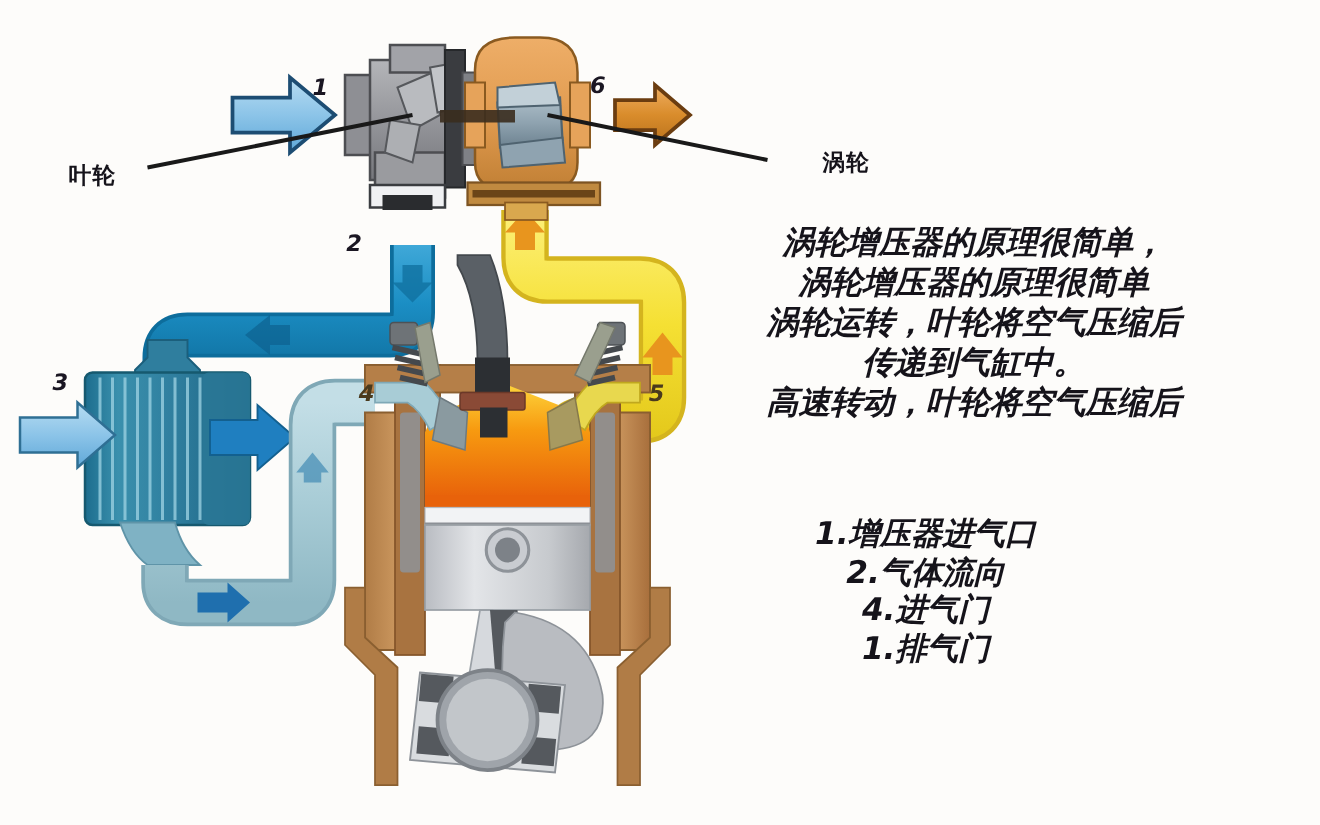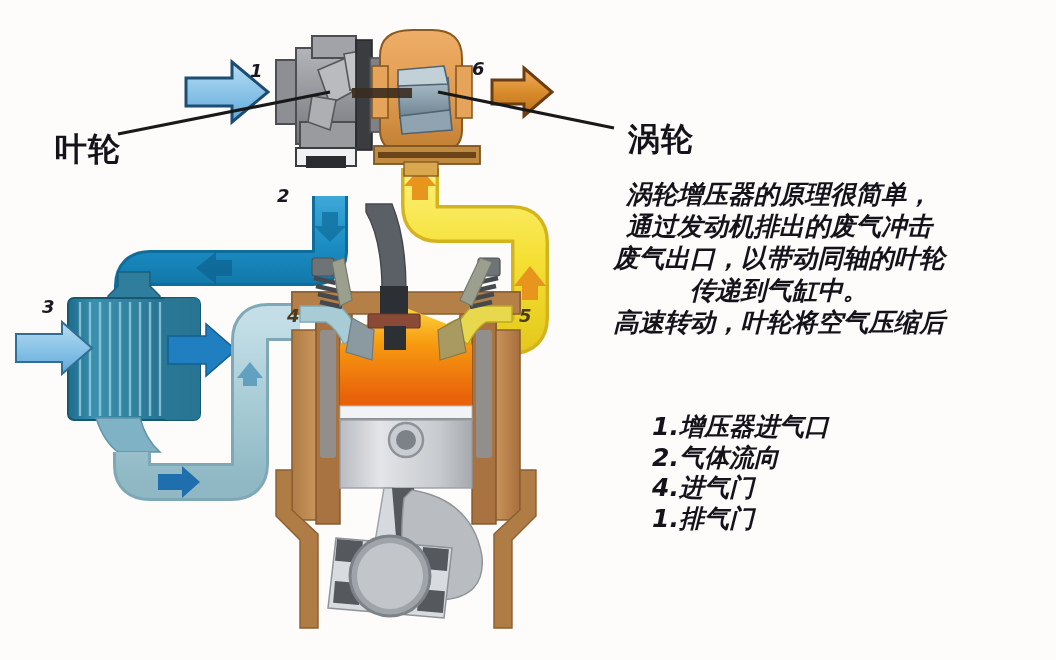--- a/index.html
+++ b/index.html
@@ -1,23 +1,23 @@
 <!DOCTYPE html>
 <html><head>
 <meta charset="utf-8">
 <style>
   html,body{margin:0;padding:0;background:#fff;}
   body{font-family:"DejaVu Sans","Liberation Sans",sans-serif;}
   #stage{position:relative;width:1056px;height:660px;background:#fdfcfa;overflow:hidden;}
   #stage svg{position:absolute;left:0;top:0;}
   .txt{position:absolute;color:#15131a;font-weight:700;white-space:nowrap;}
-  .label-cn{font-size:32px;letter-spacing:1px;}
+  .label-cn{font-size:18px;letter-spacing:1px;}
   .para{font-size:25.5px;line-height:32px;text-align:center;font-style:italic;font-weight:700;}
   .legend{font-size:25px;line-height:30.5px;font-style:italic;font-weight:700;}
-  .legend div{white-space:nowrap;}
+  .legend div{white-space:nowrap;text-align:center;}
   .callout{font-size:18px;font-weight:700;font-style:italic;color:#1a1622;}
   .callout.light{color:#4a3a1e;}
 </style>
 </head>
 <body>
 
 <div id="stage">
 
   <svg width="1056" height="660" viewBox="0 0 1056 660">
     <defs>
@@ -265,33 +265,33 @@
       <path d="M492 80 L524 80 L524 68 L552 92 L524 116 L524 104 L492 104 Z" fill="url(#gArrowOrange)" stroke="#6b3d10" stroke-width="3"></path>
     </g>
 
     <g stroke="#191919" fill="none">
       <path d="M118 134 L330 92" stroke-width="3.2"></path>
       <path d="M614 128 L438 92" stroke-width="3.2"></path>
     </g>
   </svg>
 
   <div class="txt label-cn" style="left:55px;top:128px;">叶轮</div>
-  <div class="txt label-cn" style="left:628px;top:118px;">涡轮</div>
+  <div class="txt label-cn" style="left:658px;top:118px;">涡轮</div>
 
   <div class="txt callout" style="left:250px;top:60px;">1</div>
   <div class="txt callout" style="left:277px;top:185px;">2</div>
   <div class="txt callout" style="left:42px;top:296px;">3</div>
   <div class="txt callout light" style="left:287px;top:305px;">4</div>
   <div class="txt callout light" style="left:519px;top:305px;">5</div>
   <div class="txt callout" style="left:472px;top:58px;">6</div>
 
   <div class="txt para" style="left:588px;top:178px;width:382px;">
     <div>涡轮增压器的原理很简单，</div>
-    <div>通过发动机排出的废气冲击</div>
-    <div>废气出口，以带动同轴的叶轮</div>
+    <div>涡轮增压器的原理很简单</div>
+    <div>涡轮运转，叶轮将空气压缩后</div>
     <div>传递到气缸中。</div>
     <div>高速转动，叶轮将空气压缩后</div>
   </div>
 
   <div class="txt legend" style="left:652px;top:412px;">
     <div>1.增压器进气口</div>
     <div>2.气体流向</div>
     <div>4.进气门</div>
     <div>1.排气门</div>
   </div>

